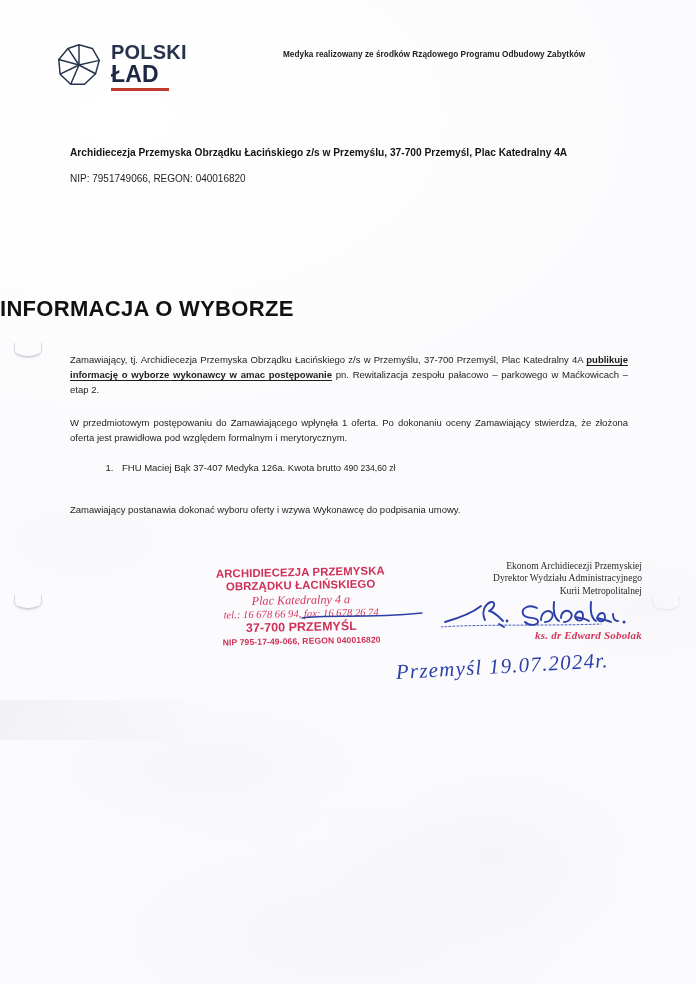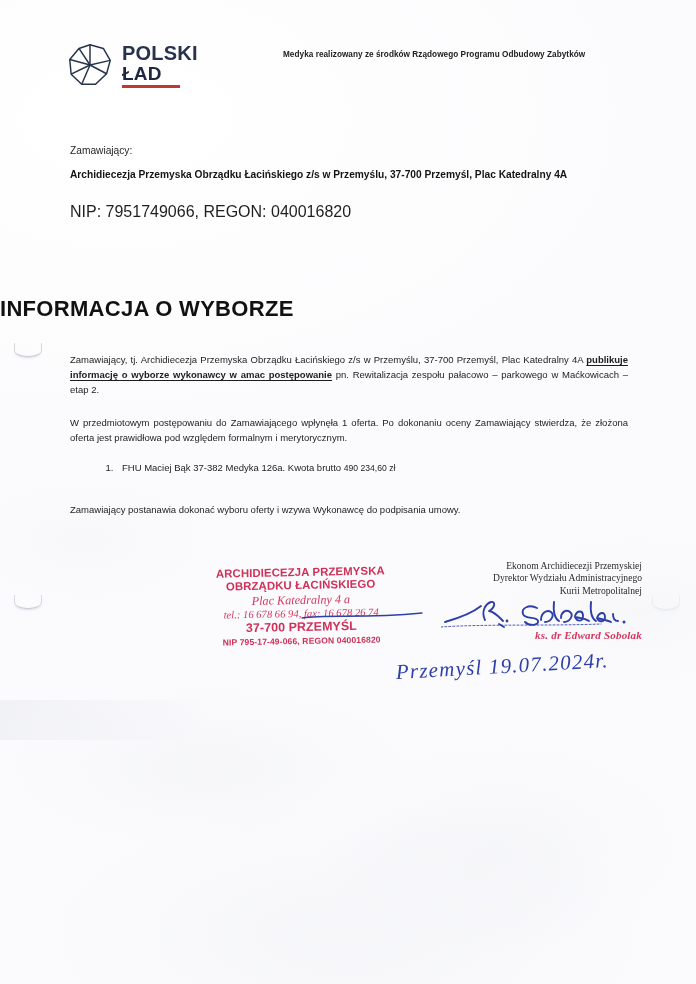--- a/index.html
+++ b/index.html
@@ -70,39 +70,39 @@
   }
 
   
   #header {
     position: absolute;
     left: 0; right: 0; top: 38px;
     height: 60px;
   }
   #logo {
     position: absolute;
-    left: 67px; top: 4px;
+    left: 56px; top: 4px;
     display: flex;
-    align-items: flex-end;
+    align-items: flex-start;
     gap: 9px;
   }
   #logo-mark { width: 46px; height: 46px; display: block; }
   #logo-words { line-height: 1; }
   .logo-polski {
     font-family: "Liberation Sans", sans-serif;
     font-weight: 700;
     font-size: 20px;
     letter-spacing: 0.2px;
     color: #27334d;
     display: block;
   }
   .logo-lad {
     font-family: "Liberation Sans", sans-serif;
     font-weight: 700;
-    font-size: 19px;
+    font-size: 23px;
     letter-spacing: 0.2px;
     color: #1d2741;
     display: block;
     margin-top: 1px;
   }
   .logo-bar {
     display: block;
     width: 58px;
     height: 3px;
     background: #c0392f;
@@ -132,23 +132,23 @@
   }
   .buyer-name {
     font-size: 10.2px;
     font-weight: 700;
     color: #141414;
     line-height: 1.55;
     text-align: justify;
     text-align-last: left;
   }
   .buyer-ids {
-    font-size: 16px;
+    font-size: 10px;
     color: #1f1f1f;
-    margin-top: 20px;
+    margin-top: 12px;
   }
 
   
   #doc-title {
     position: absolute;
     left: 0; right: 0; top: 296px;
     text-align: left;
     font-size: 22px;
     font-weight: 700;
     letter-spacing: 0.3px;
@@ -310,37 +310,36 @@
         <span class="logo-polski">POLSKI</span>
         <span class="logo-lad">ŁAD</span>
         <span class="logo-bar"></span>
       </span>
     </div>
 
     <div id="header-note">Medyka realizowany ze środków Rządowego Programu Odbudowy Zabytków</div>
   </div>
 
   <div id="buyer">
-    <div class="buyer-label">Zamawiający:</div>
     <div class="buyer-name">Archidiecezja Przemyska Obrządku Łacińskiego z/s w Przemyślu, 37-700 Przemyśl, Plac Katedralny 4A</div>
     <div class="buyer-ids">NIP: 7951749066, REGON: 040016820</div>
   </div>
 
   <div id="doc-title">INFORMACJA O WYBORZE</div>
 
   <div id="body">
 
     <p class="para">
       <span>Zamawiający, tj. Archidiecezja Przemyska Obrządku Łacińskiego z/s w Przemyślu, 37-700 Przemyśl, Plac Katedralny 4A </span><span class="hl">publikuje informację o wyborze wykonawcy w amac postępowanie</span><span> pn. Rewitalizacja zespołu pałacowo – parkowego w Maćkowicach – etap 2.</span>
     </p>
 
     <p class="para">W przedmiotowym postępowaniu do Zamawiającego wpłynęła 1 oferta. Po dokonaniu oceny Zamawiający stwierdza, że złożona oferta jest prawidłowa pod względem formalnym i merytorycznym.</p>
 
     <ol id="offer-list">
-      <li><span>FHU Maciej Bąk 37-382 Medyka 126a. Kwota brutto </span><span class="amount">490 234,60 zł</span></li>
+      <li><span>FHU Maciej Bąk 37-407 Medyka 126a. Kwota brutto </span><span class="amount">490 234,60 zł</span></li>
     </ol>
 
     <p class="para" id="closing">Zamawiający postanawia dokonać wyboru oferty i wzywa Wykonawcę do podpisania umowy.</p>
   </div>
 
   <div id="stamp">
     <div class="stamp-l1">ARCHIDIECEZJA PRZEMYSKA</div>
     <div class="stamp-l1">OBRZĄDKU ŁACIŃSKIEGO</div>
     <div class="stamp-l2">Plac Katedralny 4 a</div>
     <div class="stamp-l3">tel.: 16 678 66 94, fax: 16 678 26 74</div>

